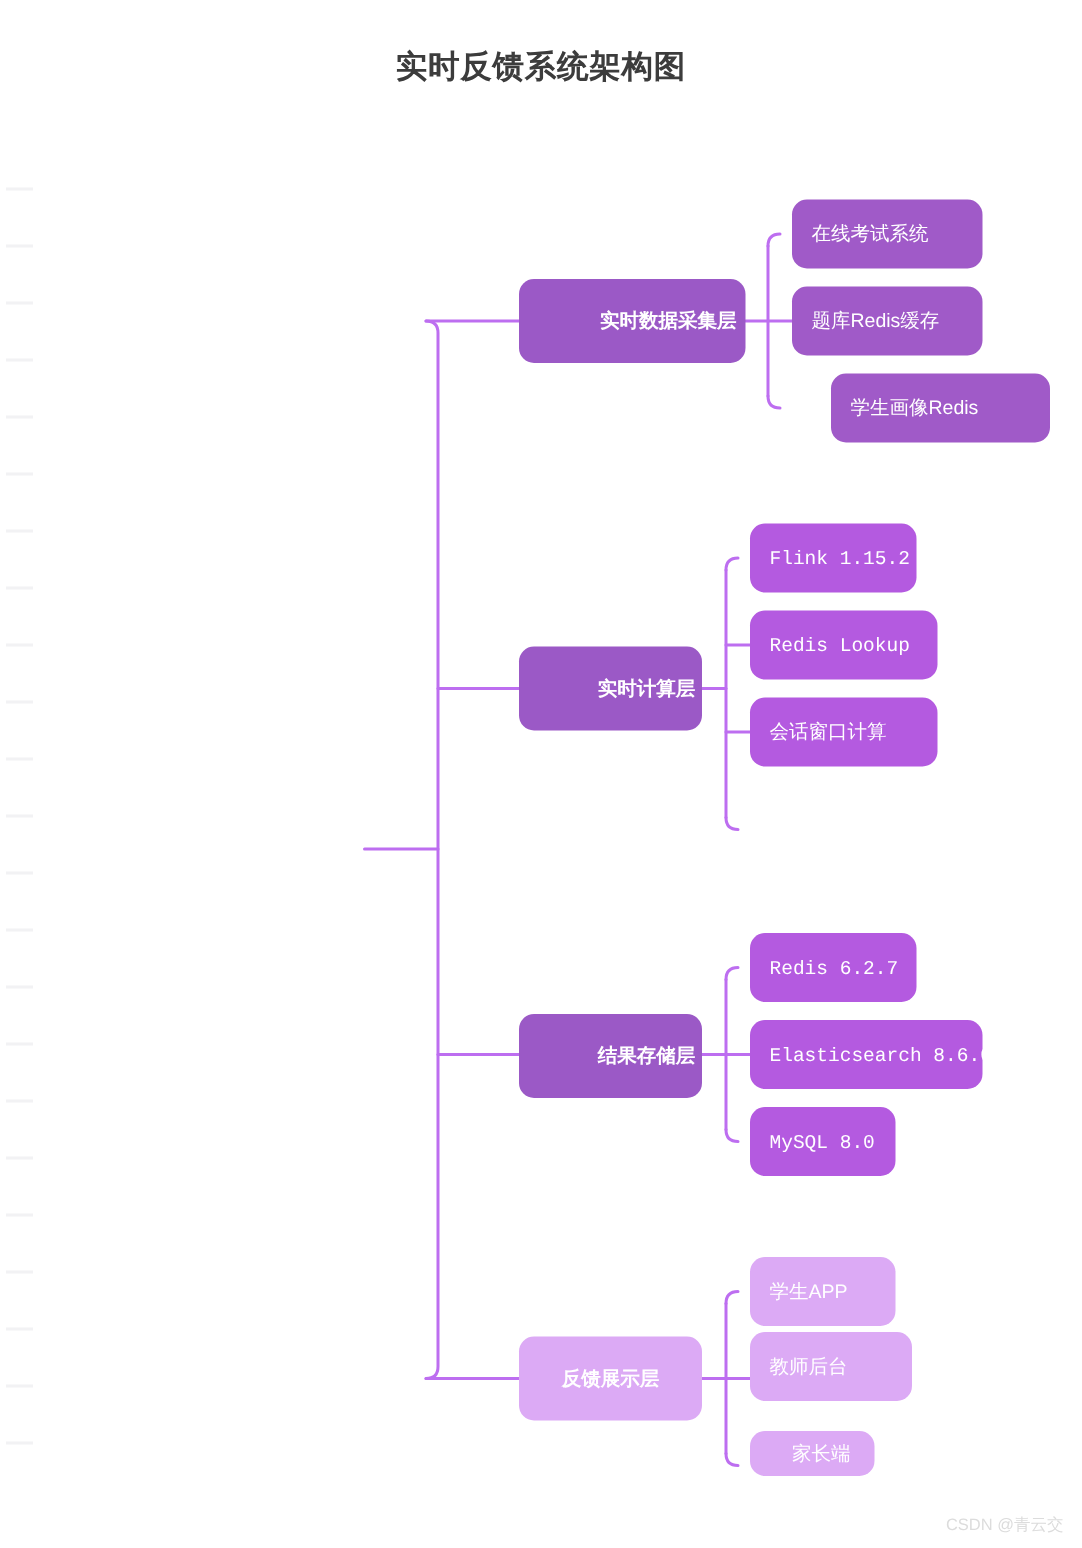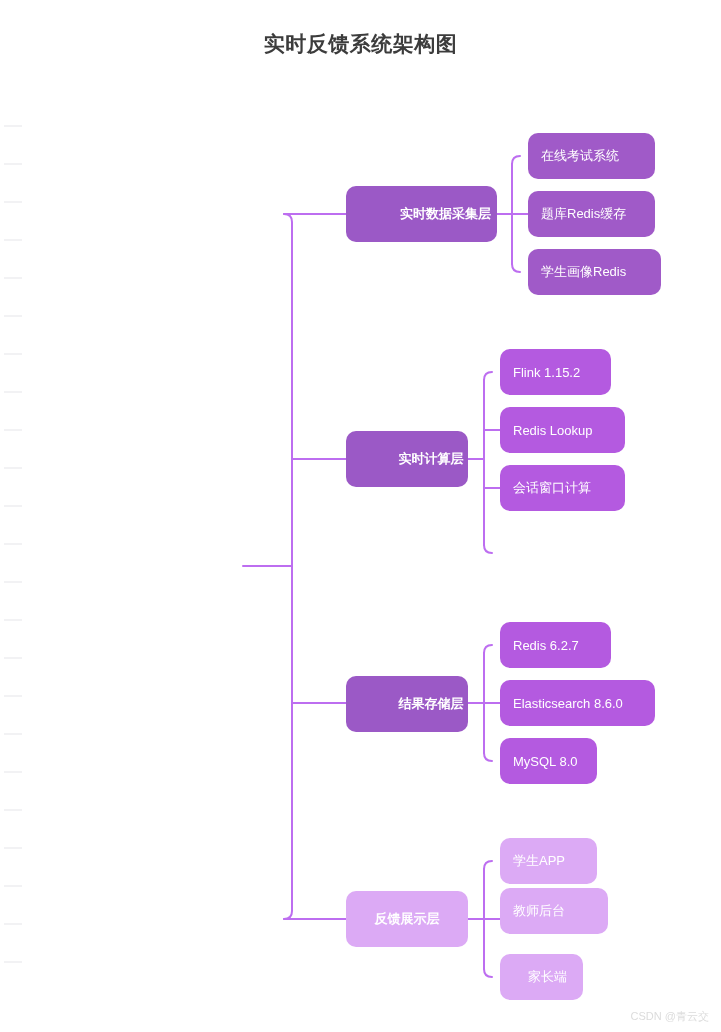--- a/index.html
+++ b/index.html
@@ -113,20 +113,21 @@
     font-size: 13px;
     font-weight: normal;
     background: #dcaaf5;
   }
   .node-leaf-mid {
     justify-content: flex-start;
     padding-left: 13px;
     font-size: 13px;
     font-weight: normal;
     background: #b45ae0;
+    font-family: Liberation Mono, monospace;
   }
 
   
   .watermark {
     position: absolute;
     right: 12px;
     bottom: 8px;
     font-size: 11px;
     color: #dcdcdc;
     white-space: nowrap;
@@ -205,21 +206,21 @@
 
   <div class="node node-branch" style="left:346px; top:186px; width:151px; height:56px;">
     <span>实时数据采集层</span>
   </div>
   <div class="node node-leaf" style="left:528px; top:133px; width:127px; height:46px;">
     <span>在线考试系统</span>
   </div>
   <div class="node node-leaf" style="left:528px; top:191px; width:127px; height:46px;">
     <span>题库Redis缓存</span>
   </div>
-  <div class="node node-leaf" style="left:528px; top:249px; width:133px; height:46px;">
+  <div class="node node-leaf" style="left:554px; top:249px; width:146px; height:46px;">
     <span>学生画像Redis</span>
   </div>
 
   <div class="node node-branch" style="left:346px; top:431px; width:122px; height:56px;">
     <span>实时计算层</span>
   </div>
   <div class="node node-leaf-mid" style="left:500px; top:349px; width:111px; height:46px;">
     <span>Flink 1.15.2</span>
   </div>
   <div class="node node-leaf-mid" style="left:500px; top:407px; width:125px; height:46px;text-align:right;">
@@ -244,19 +245,19 @@
 
   <div class="node node-branch-light" style="left:346px; top:891px; width:122px; height:56px;">
     <span>反馈展示层</span>
   </div>
   <div class="node node-leaf-light" style="left:500px; top:838px; width:97px; height:46px;">
     <span>学生APP</span>
   </div>
   <div class="node node-leaf-light" style="left:500px; top:888px; width:108px; height:46px;">
     <span>教师后台</span>
   </div>
-  <div class="node node-leaf-light" style="left:500px; top:954px; width:83px; height:46px;padding-left:28px;">
+  <div class="node node-leaf-light" style="left:500px; top:954px; width:83px; height:30px;padding-left:28px;">
     <span>家长端</span>
   </div>
 
   <div class="watermark">CSDN @青云交</div>
 
 </div>
 
 </body></html>

